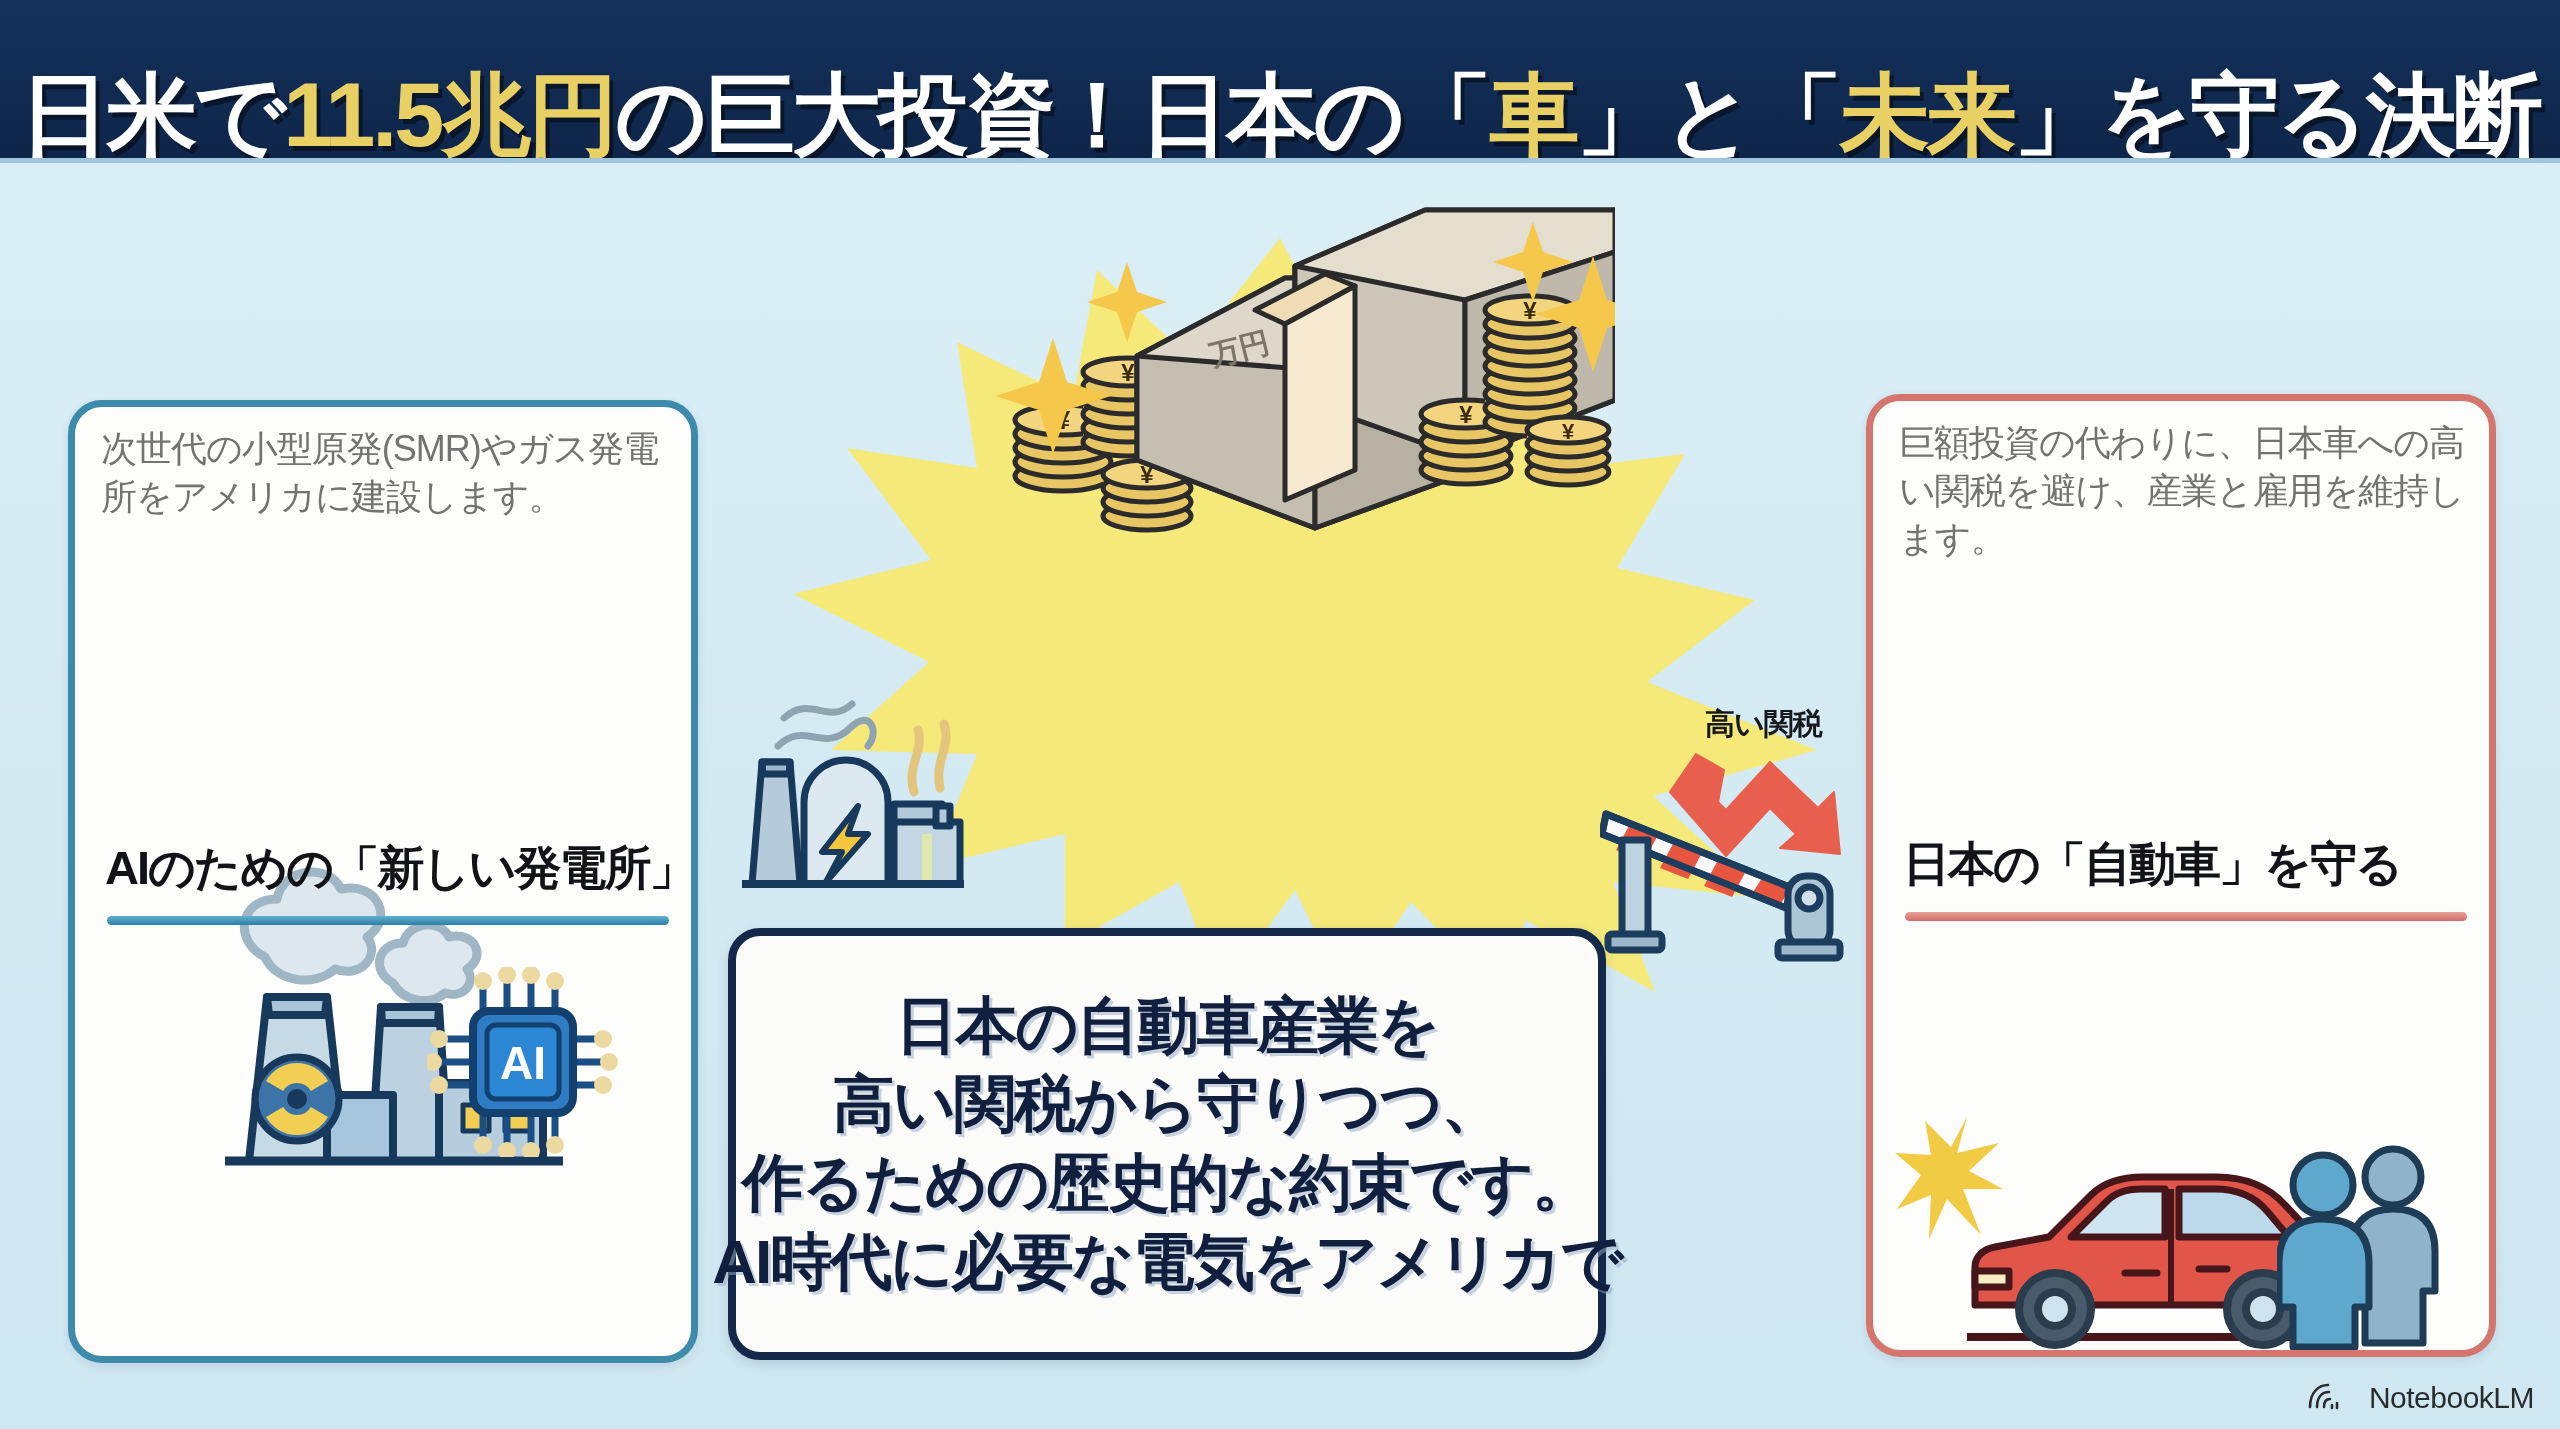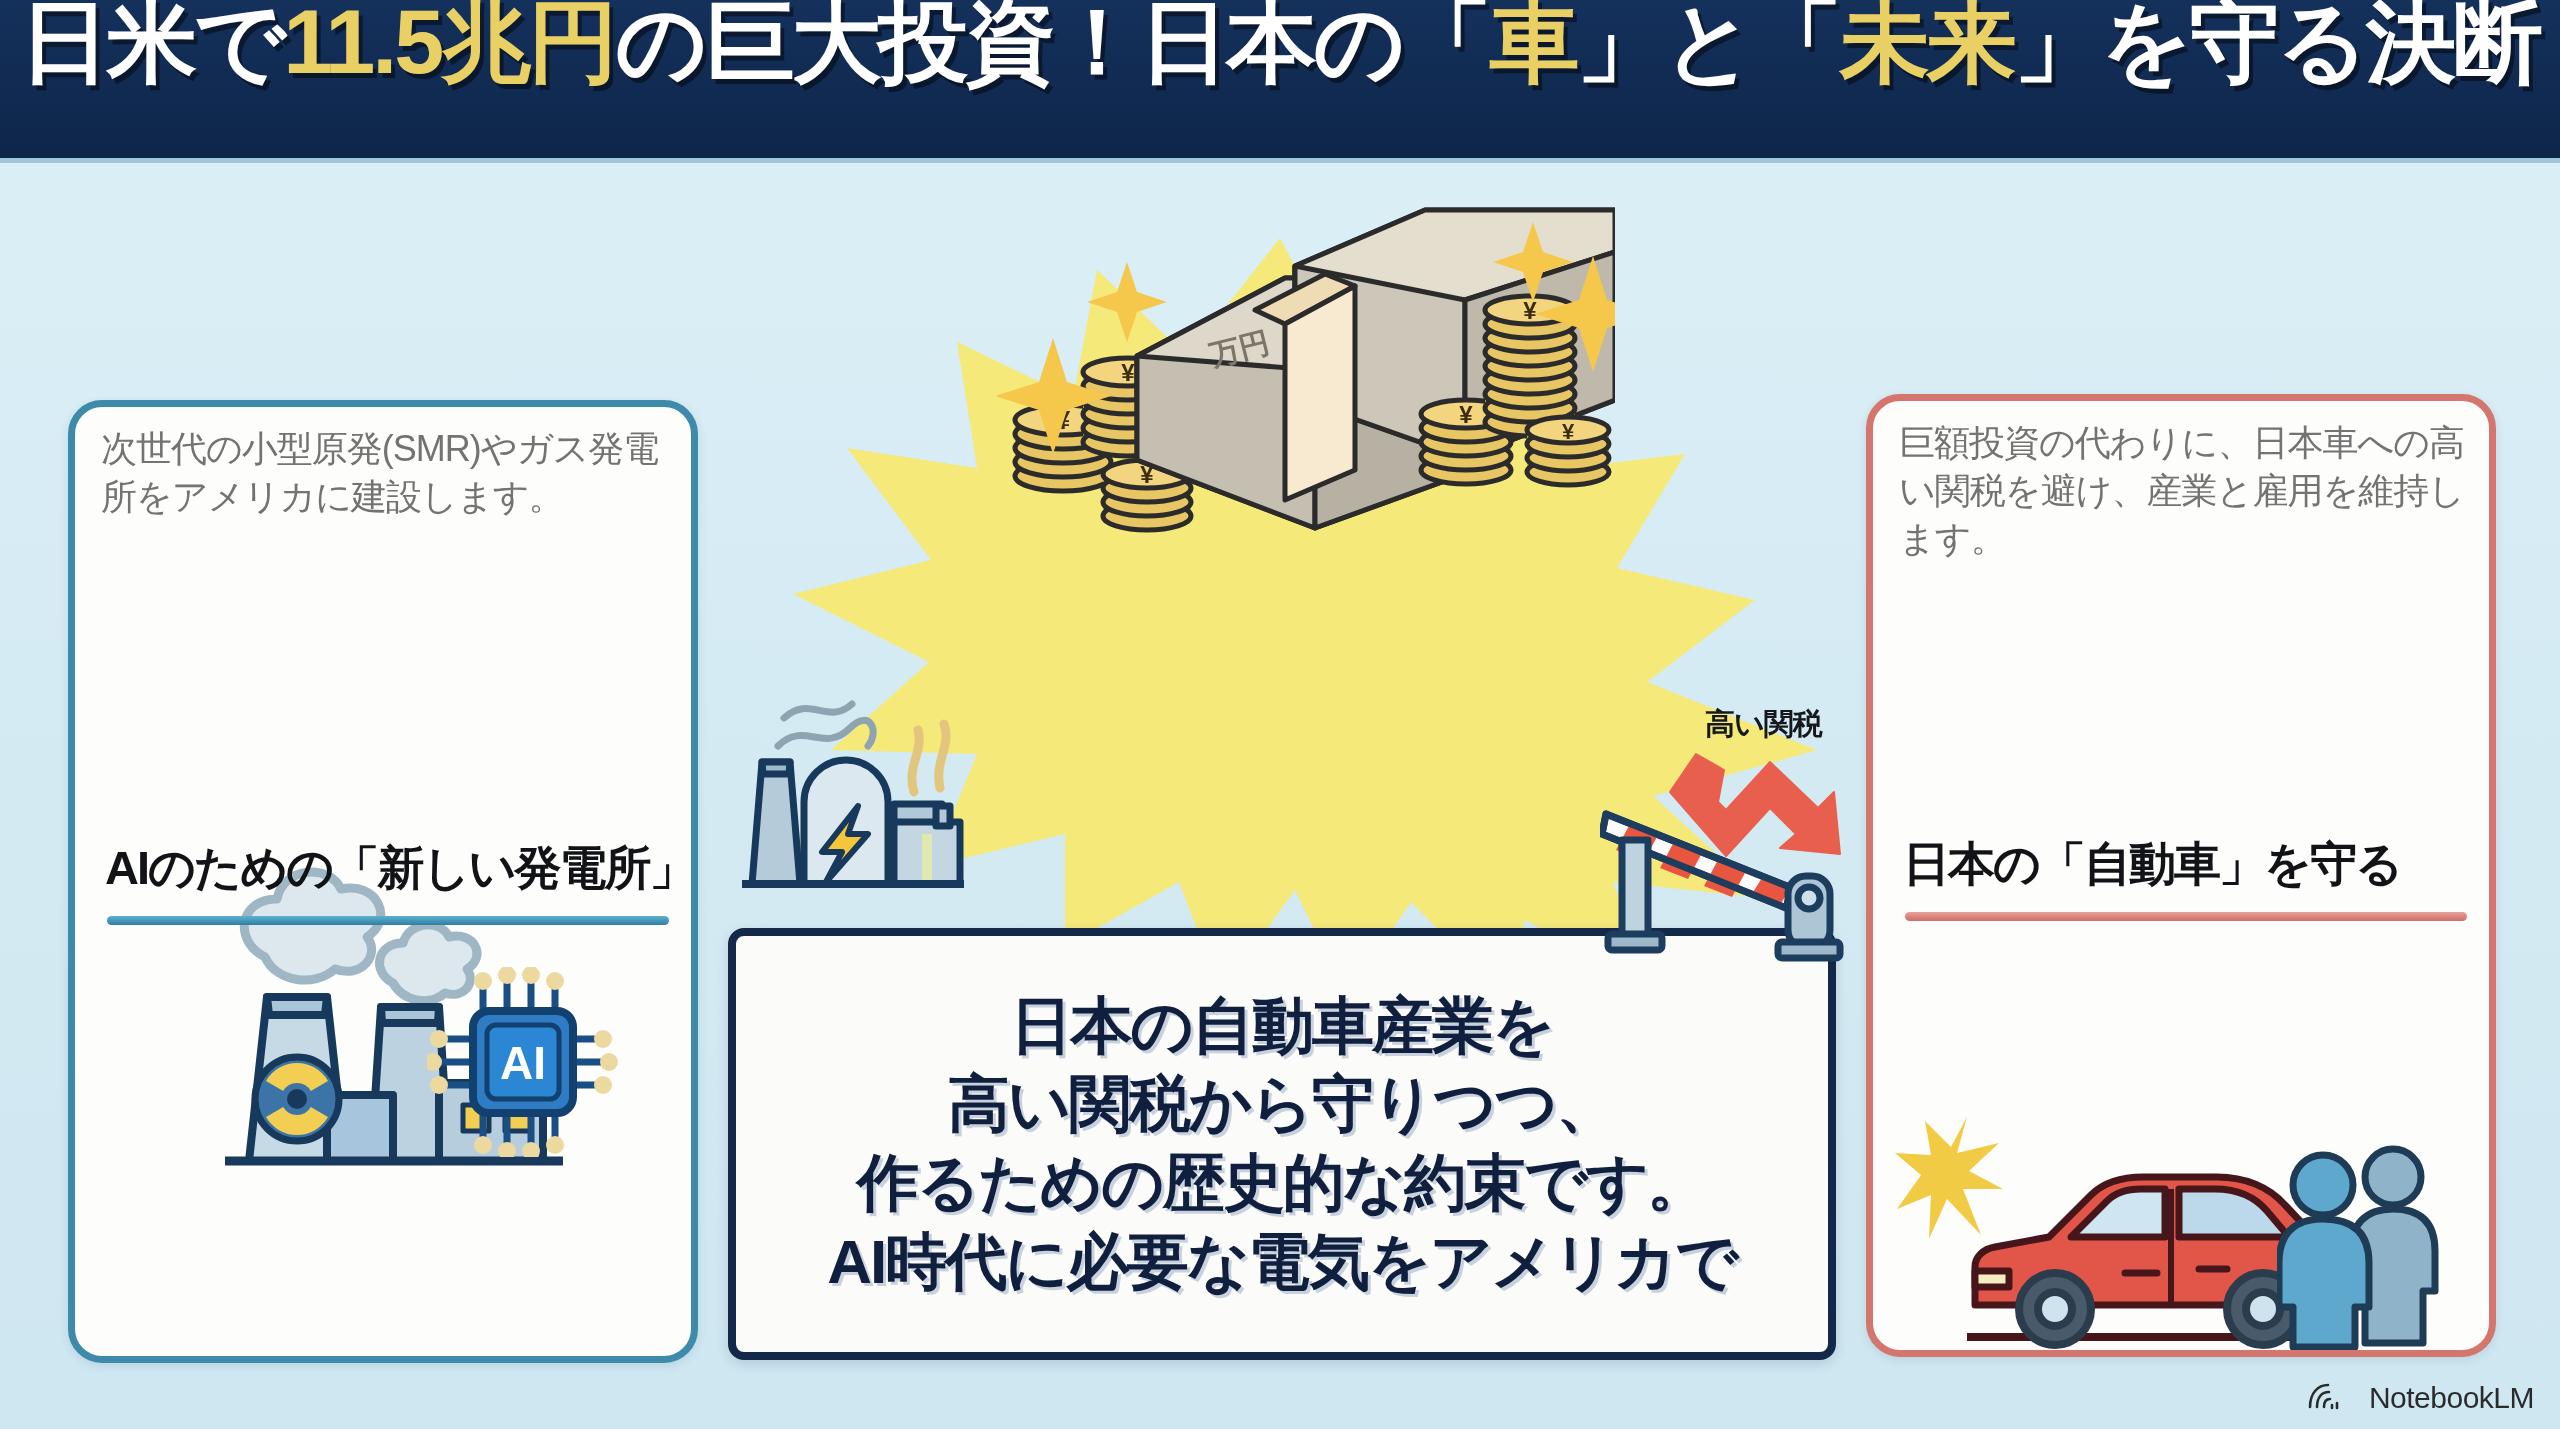--- a/index.html
+++ b/index.html
@@ -22,21 +22,21 @@
   }
 
   
   #header-band {
     position: absolute;
     left: 0; top: 0;
     width: 2560px;
     height: 163px;
     background: linear-gradient(180deg, #14315c 0%, #112b52 50%, #0e2549 100%);
     display: flex;
-    align-items: flex-start;
+    align-items: flex-end;
     justify-content: center;
     overflow: hidden;
   }
   #header-band::after {
     content: "";
     position: absolute;
     left: 0; bottom: 0;
     width: 100%; height: 5px;
     background: #9fc6dd;
   }
@@ -106,24 +106,24 @@
     color: #737373;
     line-height: 1.33;
     letter-spacing: -1px;
     width: 566px;
   }
 
   
   #center-box {
     position: absolute;
     left: 728px; top: 928px;
-    width: 1108px; height: 432px;
+    width: 878px; height: 432px;
     background: #fbfbfa;
     border: 8px solid #14294a;
-    border-radius: 16px;
+    border-radius: 32px;
     display: flex;
     flex-direction: column;
     align-items: center;
     justify-content: center;
     box-shadow: 0 4px 12px rgba(20,45,80,0.15);
   }
   #center-text {
     text-align: center;
     font-size: 62px;
     font-weight: 900;

